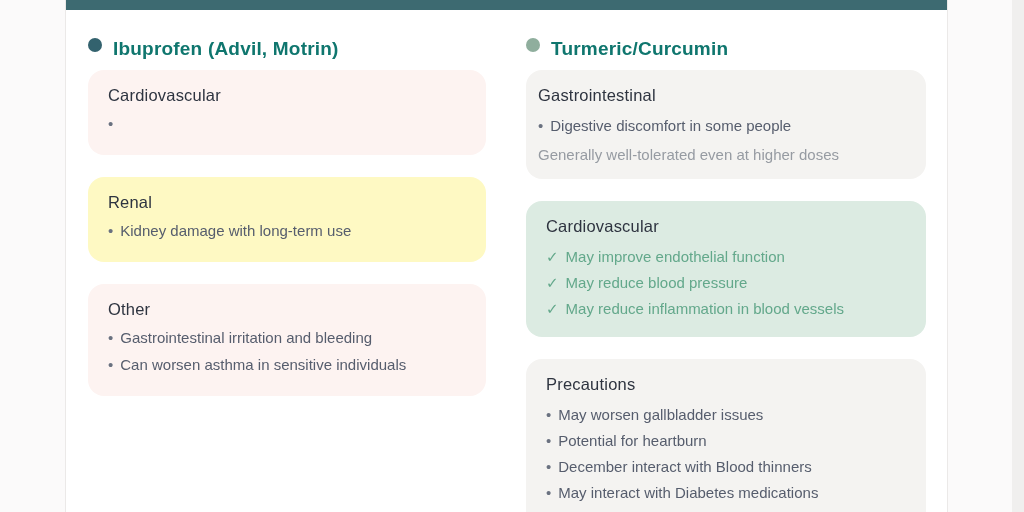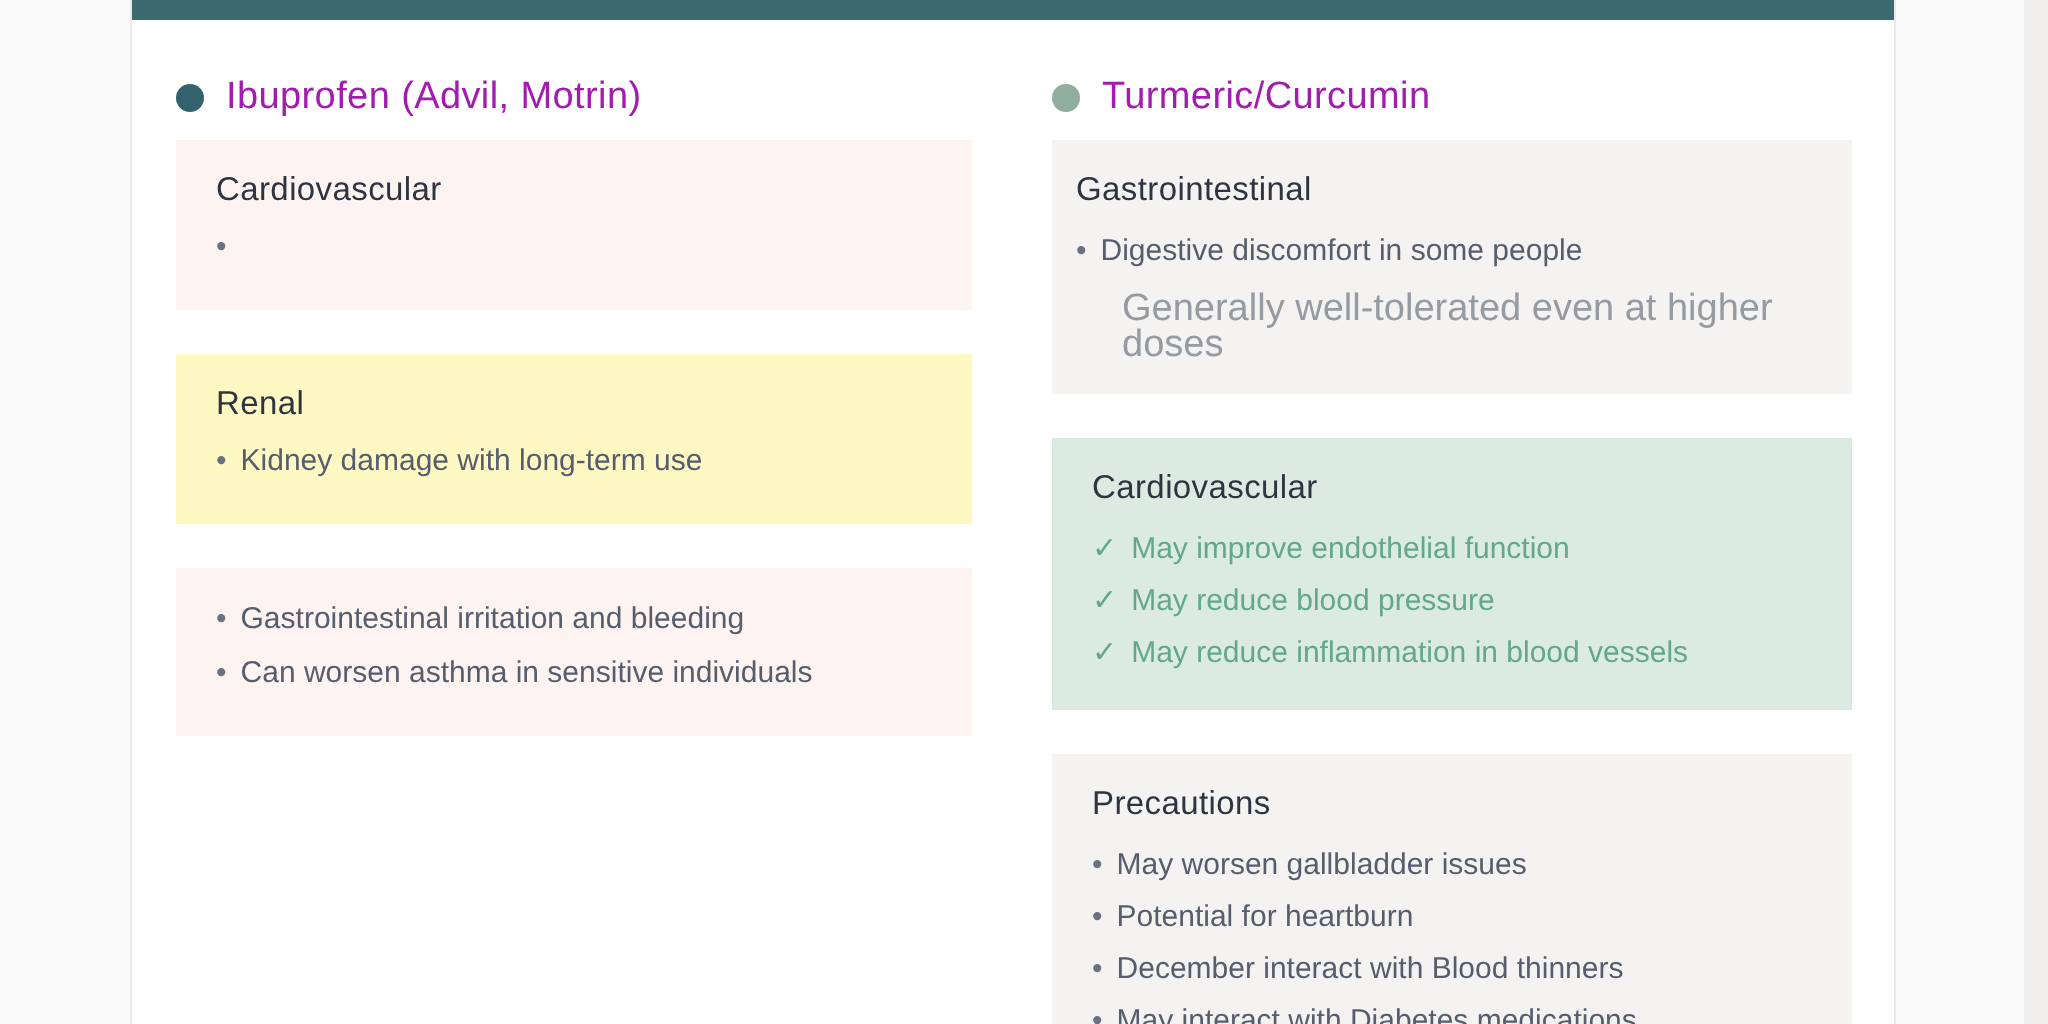--- a/index.html
+++ b/index.html
@@ -19,43 +19,43 @@
     box-sizing:border-box;
   }
   .accent-bar{height:10px;width:100%;}
   .cols{
     display:flex;gap:40px;padding:28px 22px 0 22px;box-sizing:border-box;
   }
   .col{display:flex;flex-direction:column;}
   .col-left{flex:0 0 398px;}
   .col-right{flex:0 0 400px;}
   .col-header{
-    display:flex;align-items:center;gap:11px;height:22px;
-    font-size:19px;font-weight:400;color:#a21caf;letter-spacing:.2px;
+    display:flex;align-items:flex-start;gap:11px;height:22px;
+    font-size:19px;font-weight:700;color:#0f766e;letter-spacing:.2px;
   }
   .legend-dot{width:14px;height:14px;border-radius:50%;flex:0 0 auto;}
   .cards{display:flex;flex-direction:column;gap:22px;margin-top:10px;}
   .cat-card{
-    border-radius:0;padding:15px 20px;box-sizing:border-box;
+    border-radius:16px;padding:15px 20px;box-sizing:border-box;
   }
   .card-title{
     font-size:16.5px;font-weight:500;color:#2e3440;
     line-height:20px;margin-bottom:8px;letter-spacing:.2px;
   }
   .bullet-row{
     display:flex;gap:7px;font-size:15px;color:#565d6d;
     line-height:21px;margin-bottom:6px;
   }
   .bullet-glyph{flex:0 0 auto;color:#6a7180;}
   .col-right .bullet-row{line-height:26px;margin-bottom:0;}
   .benefit-row{
     display:flex;gap:7px;font-size:15px;line-height:26px;
   }
   .card-note{
-    font-size:19px;color:#969ba2;line-height:18px;margin-top:7px;margin-left:23px;
+    font-size:15px;color:#969ba2;line-height:18px;margin-top:7px;
   }
 </style>
 </head>
 <body>
 
 <div class="page-card">
   <div class="accent-bar" style="background: rgb(61, 106, 113);"></div>
   <div class="cols">
     <div class="col col-left">
       <div class="col-header">
@@ -70,20 +70,21 @@
             </div>
           </div>
           <div class="cat-card" style="background: #fef9c3;">
             <div class="card-title">Renal</div>
             <div class="bullet-row">
               <span class="bullet-glyph">•</span>
               <span>Kidney damage with long-term use</span>
             </div>
           </div>
           <div class="cat-card" style="background: rgb(253, 243, 241);">
+            <div class="card-title">Other</div>
             <div class="bullet-row">
               <span class="bullet-glyph">•</span>
               <span>Gastrointestinal irritation and bleeding</span>
             </div>
             <div class="bullet-row">
               <span class="bullet-glyph">•</span>
               <span>Can worsen asthma in sensitive individuals</span>
             </div>
           </div>
         </div>

